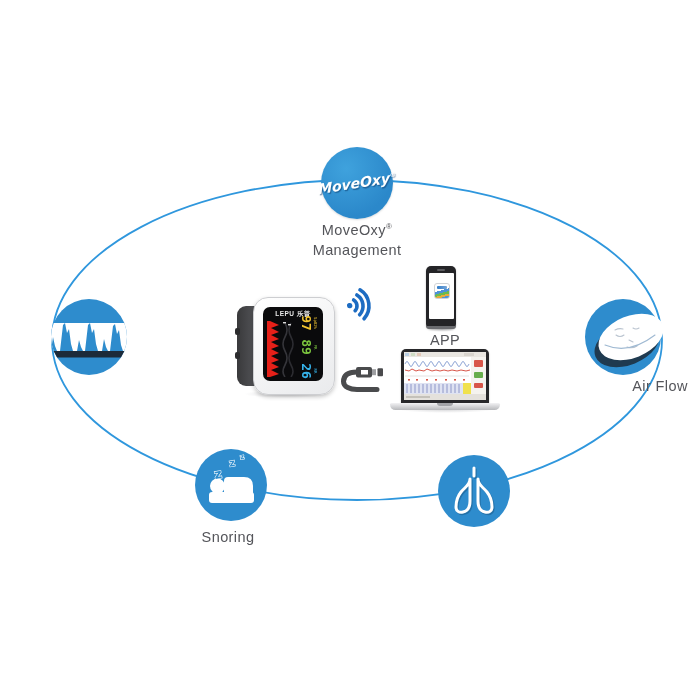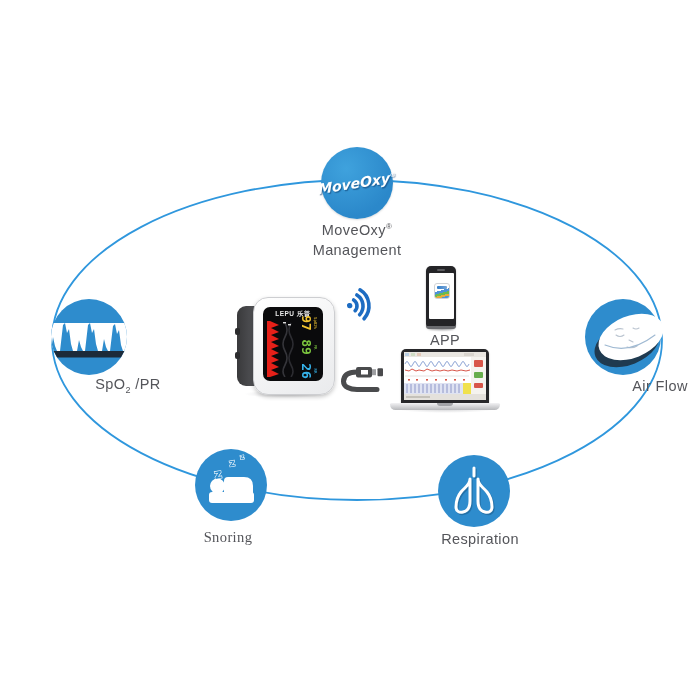--- a/index.html
+++ b/index.html
@@ -23,21 +23,21 @@
      box-shadow:0 1px 2px rgba(0,0,0,.15);}
   #hub-script{color:#fff;font-family:"DejaVu Sans",sans-serif;font-style:italic;font-weight:bold;
      font-size:14px;transform:rotate(-9deg) skewX(-8deg);
      text-shadow:1px 1.5px 1px rgba(15,60,110,.55);white-space:nowrap;}
   #hub-script sup{font-size:6px;font-style:normal;transform:none;vertical-align:super;}
   #hub-caption{left:277px;top:221px;width:160px;}
 
   
   #spo2-label{left:78px;top:375px;width:100px;}
   #airflow-label{left:608px;top:377px;width:104px;}
-  #snoring-label{left:178px;top:528px;width:100px;font-family:Liberation Serif, serif;}
+  #snoring-label{left:178px;top:528px;width:100px;}
   #respiration-label{left:426px;top:530px;width:108px;}
 
   
   #app-label{left:413px;top:331px;width:64px;}
   #dm-label{left:374px;top:413px;width:144px;}
 
   
   #device{left:237px;top:297px;width:96px;height:98px;z-index:3;}
   #strap{position:absolute;left:0;top:9px;width:30px;height:80px;border-radius:9px;
      background:linear-gradient(90deg,#39393b,#56575b 70%,#4a4b4e);}
@@ -110,23 +110,20 @@
       </defs>
     <circle cx="40" cy="40" r="38" fill="#2e8ccd"></circle>
     <g clip-path="url(#clipSp)">
       <rect x="0" y="26" width="80" height="28" fill="#ffffff"></rect>
       <path fill="#2e8ccd" d="M0,54 L2,54 L4,40 L6,49 L8,54 L11,54 L14,28 L16,26 L18,36 L20,32 L22,47 L24,54
         L28,54 L30,43 L32,50 L34,54 L36,54 L39,28 L41,26 L43,36 L45,32 L47,47 L49,54
         L53,54 L55,42 L57,50 L59,54 L61,54 L64,29 L66,27 L68,37 L70,33 L72,48 L74,54 L80,54 Z"></path>
       <rect x="0" y="54" width="80" height="6.5" fill="#1c2b3a"></rect>
     </g>
   </svg>
-  <div id="spo2-label" class="abs lbl">
-    <span>SpO</span><sub>2</sub><span> /PR</span>
-  </div>
 
   <svg class="abs node" style="left:581px;top:295px;" width="90" height="86">
     <defs>
         <clipPath id="clipAf">
           <circle cx="42" cy="42" r="38"></circle>
         </clipPath>
       </defs>
     <circle cx="42" cy="42" r="38" fill="#2e8ccd"></circle>
     <g clip-path="url(#clipAf)">
       <ellipse cx="46" cy="49" rx="34" ry="21" transform="rotate(-22 46 49)" fill="#1c2b3a" opacity="0.85"></ellipse>
@@ -162,21 +159,20 @@
       <path d="M35,27 C35,33 30,35 26,40 C22,45 21,51 21,55 C21,59 24,61 28,60 C33,59 35,55 35,49 Z"></path>
       <path d="M43,27 C43,33 48,35 52,40 C56,45 57,51 57,55 C57,59 54,61 50,60 C45,59 43,55 43,49 Z"></path>
       <path d="M39,16 L39,24"></path>
     </g>
     <g stroke="#ffffff" stroke-width="3" fill="none" stroke-linecap="round" stroke-linejoin="round">
       <path d="M35,27 C35,33 30,35 26,40 C22,45 21,51 21,55 C21,59 24,61 28,60 C33,59 35,55 35,49 Z"></path>
       <path d="M43,27 C43,33 48,35 52,40 C56,45 57,51 57,55 C57,59 54,61 50,60 C45,59 43,55 43,49 Z"></path>
       <path d="M39,16 L39,24"></path>
     </g>
   </svg>
-  <div id="respiration-label" class="abs lbl">Respiration</div>
 
   <div class="shadow" style="left:244px;top:390px;width:86px;height:8px;"></div>
   <div id="device" class="abs">
     <div id="strap">
       <div class="strap-notch" style="top:22px;"></div>
       <div class="strap-notch" style="top:46px;"></div>
     </div>
     <div id="dev-body">
       <div id="dev-screen">
         <div id="dev-brand">LEPU 乐普</div>

